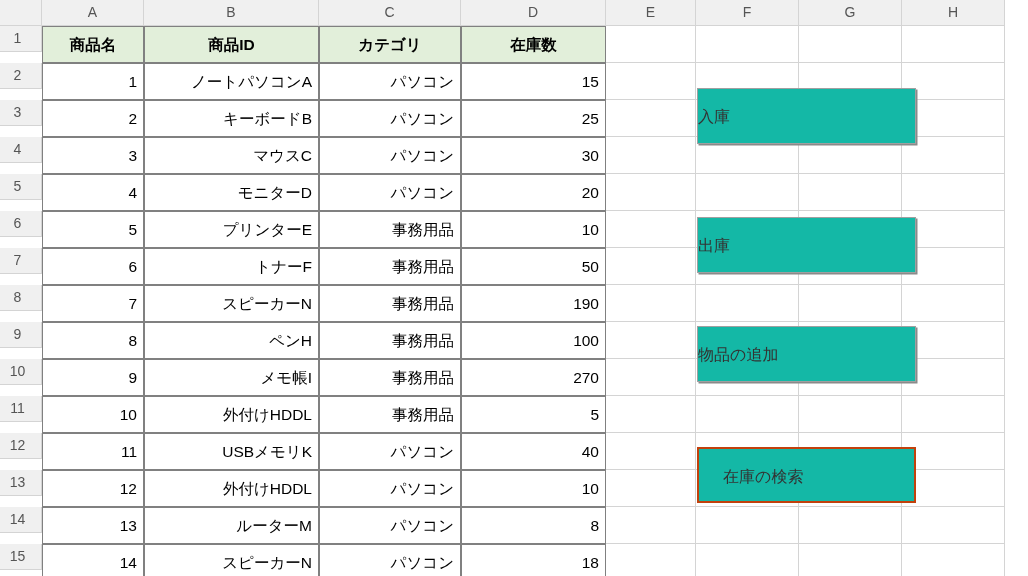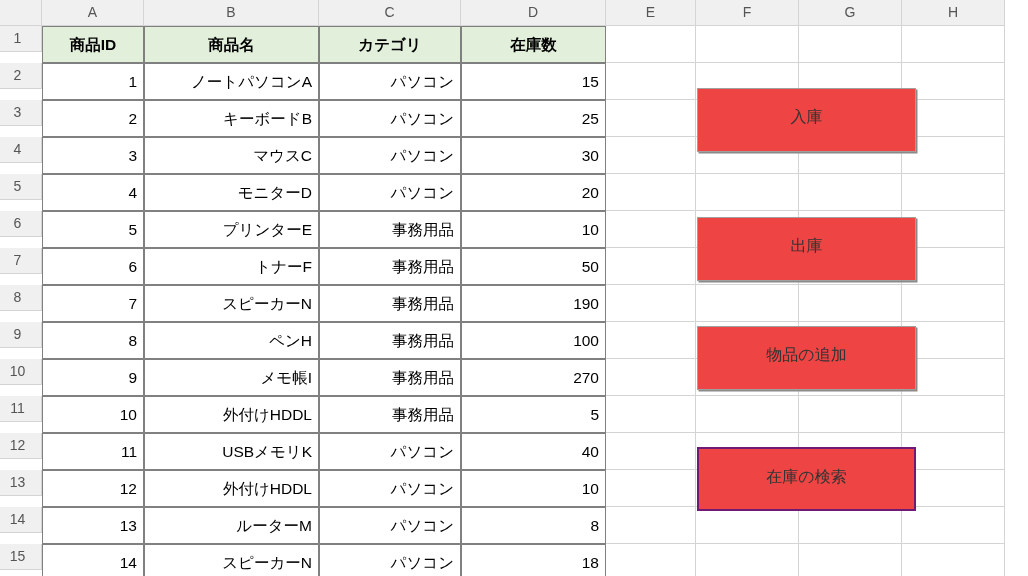--- a/index.html
+++ b/index.html
@@ -48,51 +48,52 @@
   }
   .dcell {
     border: 1px solid #808080;
   }
   .num { text-align: right; }
   .txt { text-align: right; }
   .btn {
     position: absolute;
     left: 697px;
     width: 219px;
-    height: 64px;
-    background: #ef4444;
+    height: 56px;
+    background: #14b8a6;
     border: 1px solid #a0a0a0;
     box-shadow: 1.5px 1.5px 0 #8a8a8a;
-    text-align: center;
+    text-align: left;
     line-height: 56px;
     font-size: 16px;
     color: #333;
     cursor: pointer;
   }
   .btn.highlight {
-    border: 2px solid #701a75;
+    border: 2px solid #c2410c;
     box-shadow: none;
+    padding-left: 24px;
   }
 </style>
 </head>
 <body>
 
 <div class="sheet" id="sheet">
     <div class="corner"></div>
     <div class="colhdr">A</div>
     <div class="colhdr">B</div>
     <div class="colhdr">C</div>
     <div class="colhdr">D</div>
     <div class="colhdr">E</div>
     <div class="colhdr">F</div>
     <div class="colhdr">G</div>
     <div class="colhdr">H</div>
     <div class="rowhdr">1</div>
+    <div class="cell hdr">商品名</div>
     <div class="cell hdr">商品ID</div>
-    <div class="cell hdr">商品名</div>
     <div class="cell hdr">カテゴリ</div>
     <div class="cell hdr">在庫数</div>
     <div class="cell"></div>
     <div class="cell"></div>
     <div class="cell"></div>
     <div class="cell"></div>
     <div class="rowhdr">2</div>
     <div class="cell dcell num">1</div>
     <div class="cell dcell txt">ノートパソコンA</div>
     <div class="cell dcell txt">パソコン</div>

